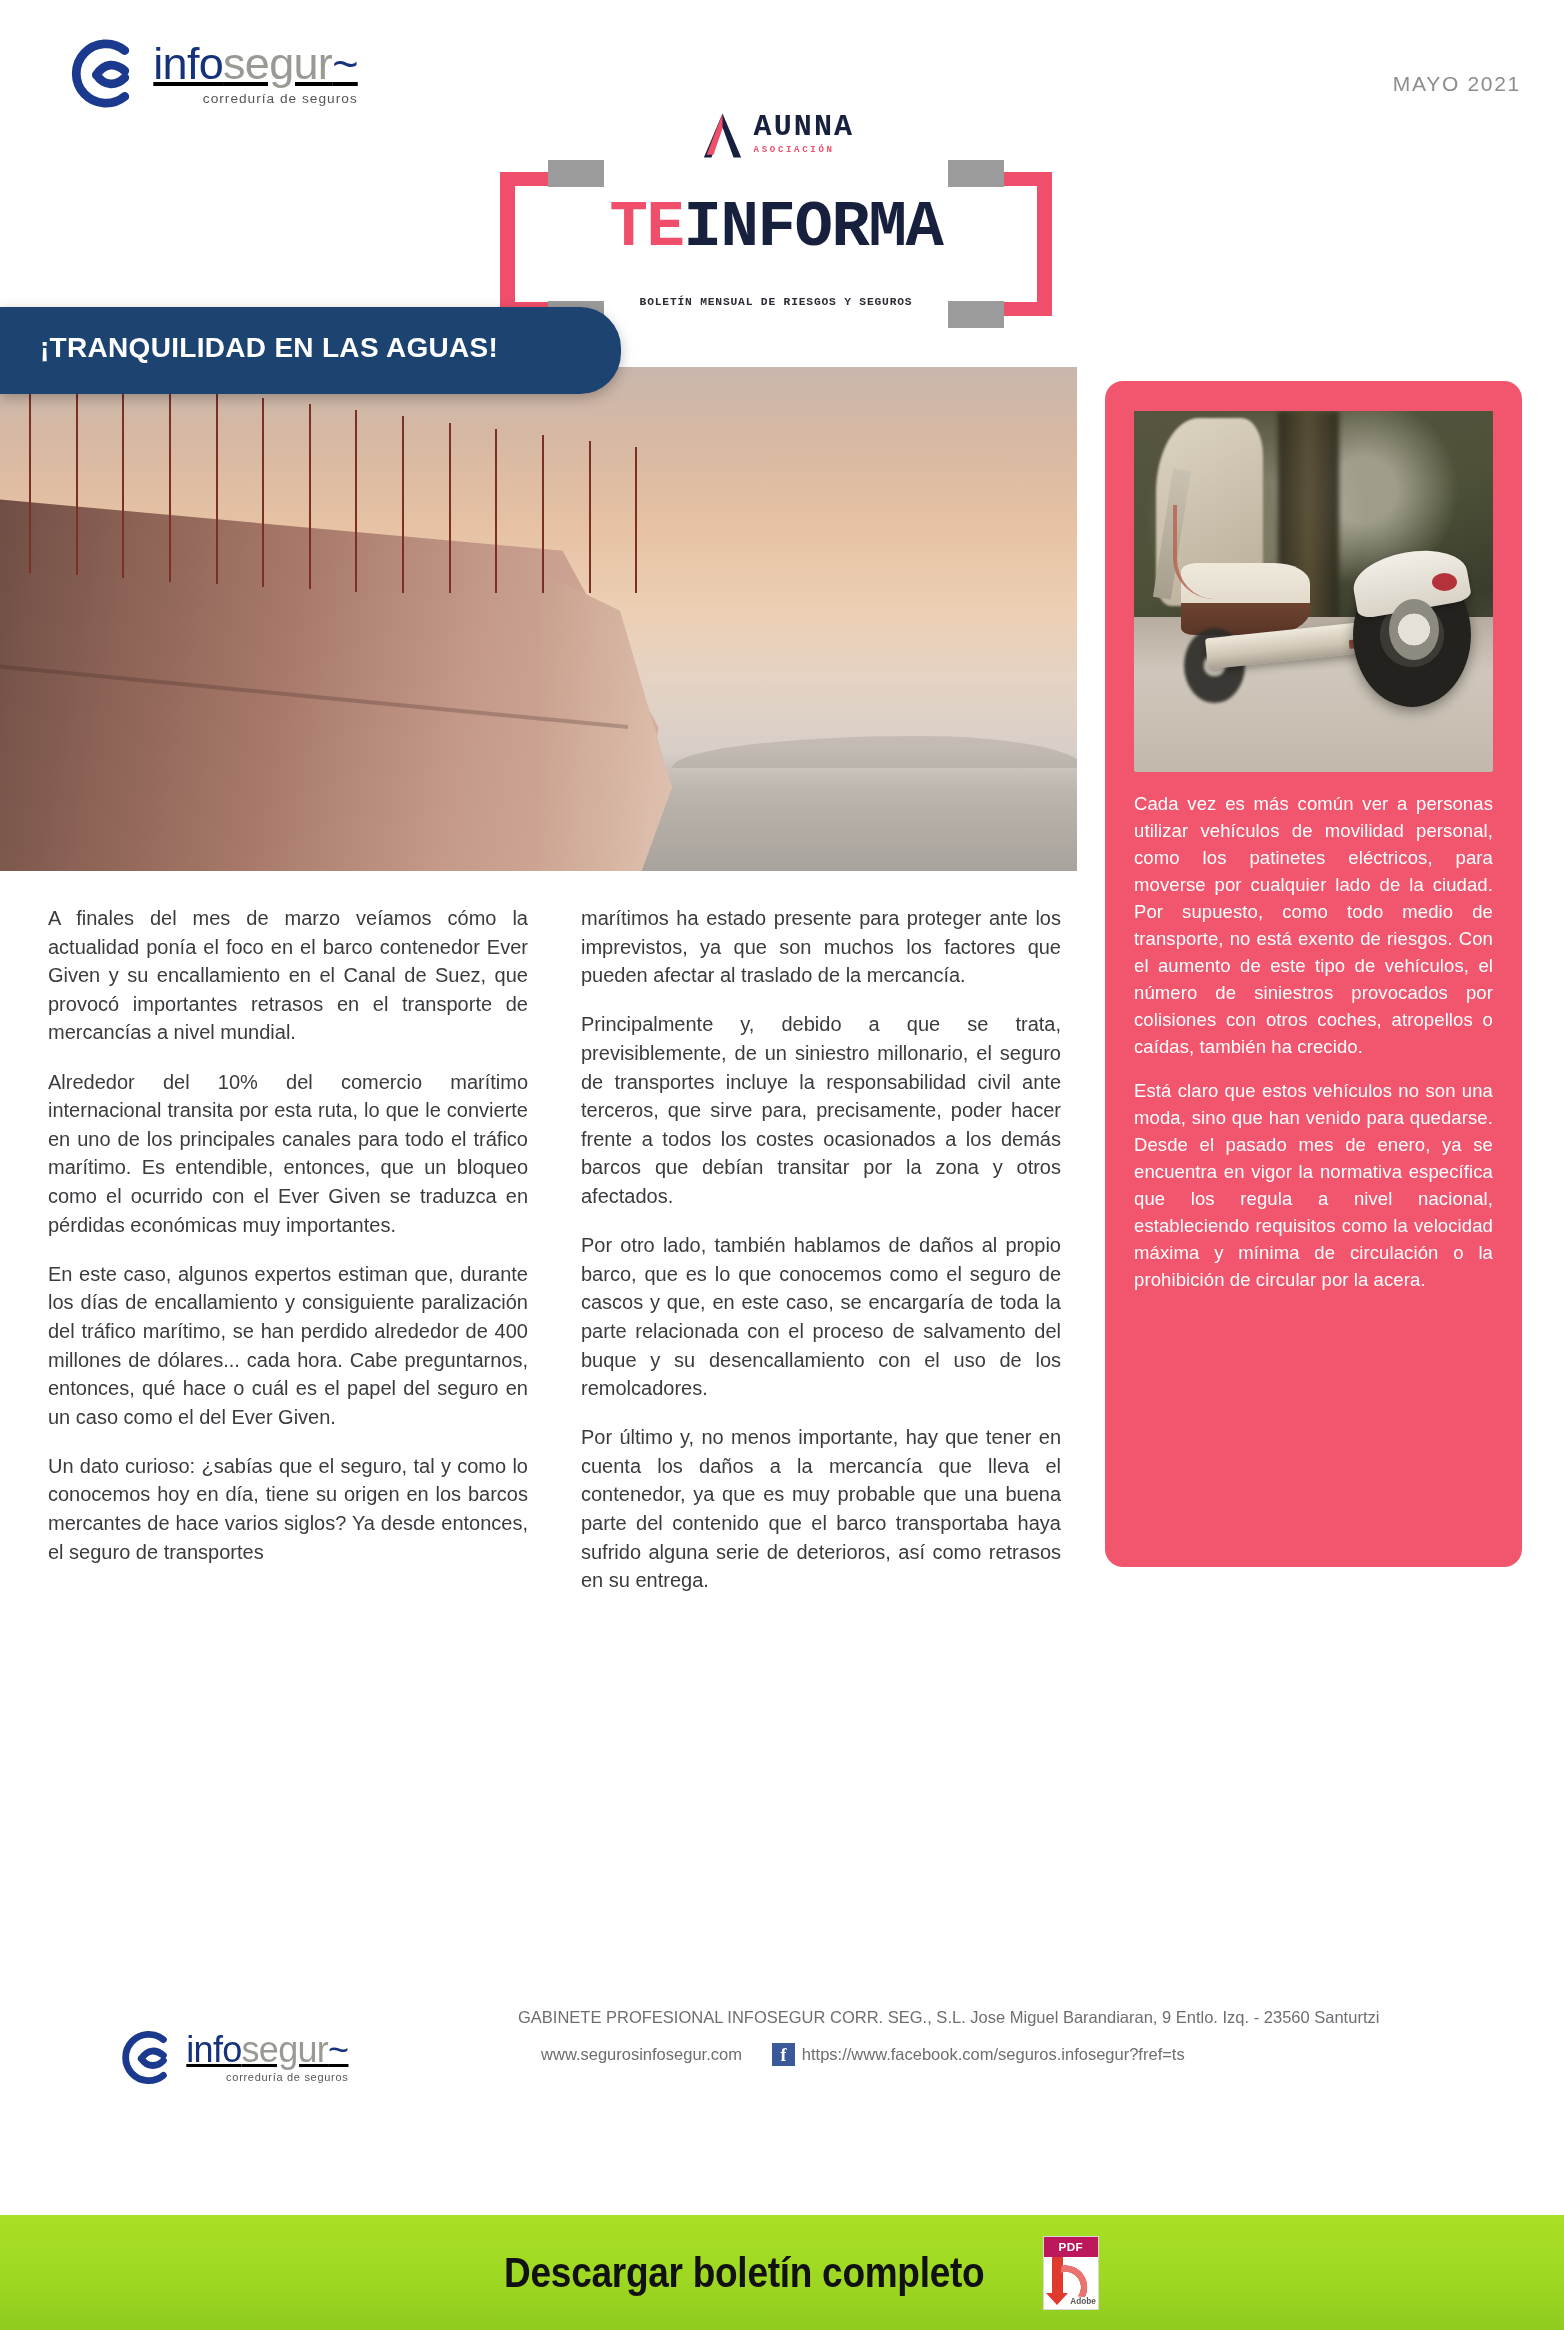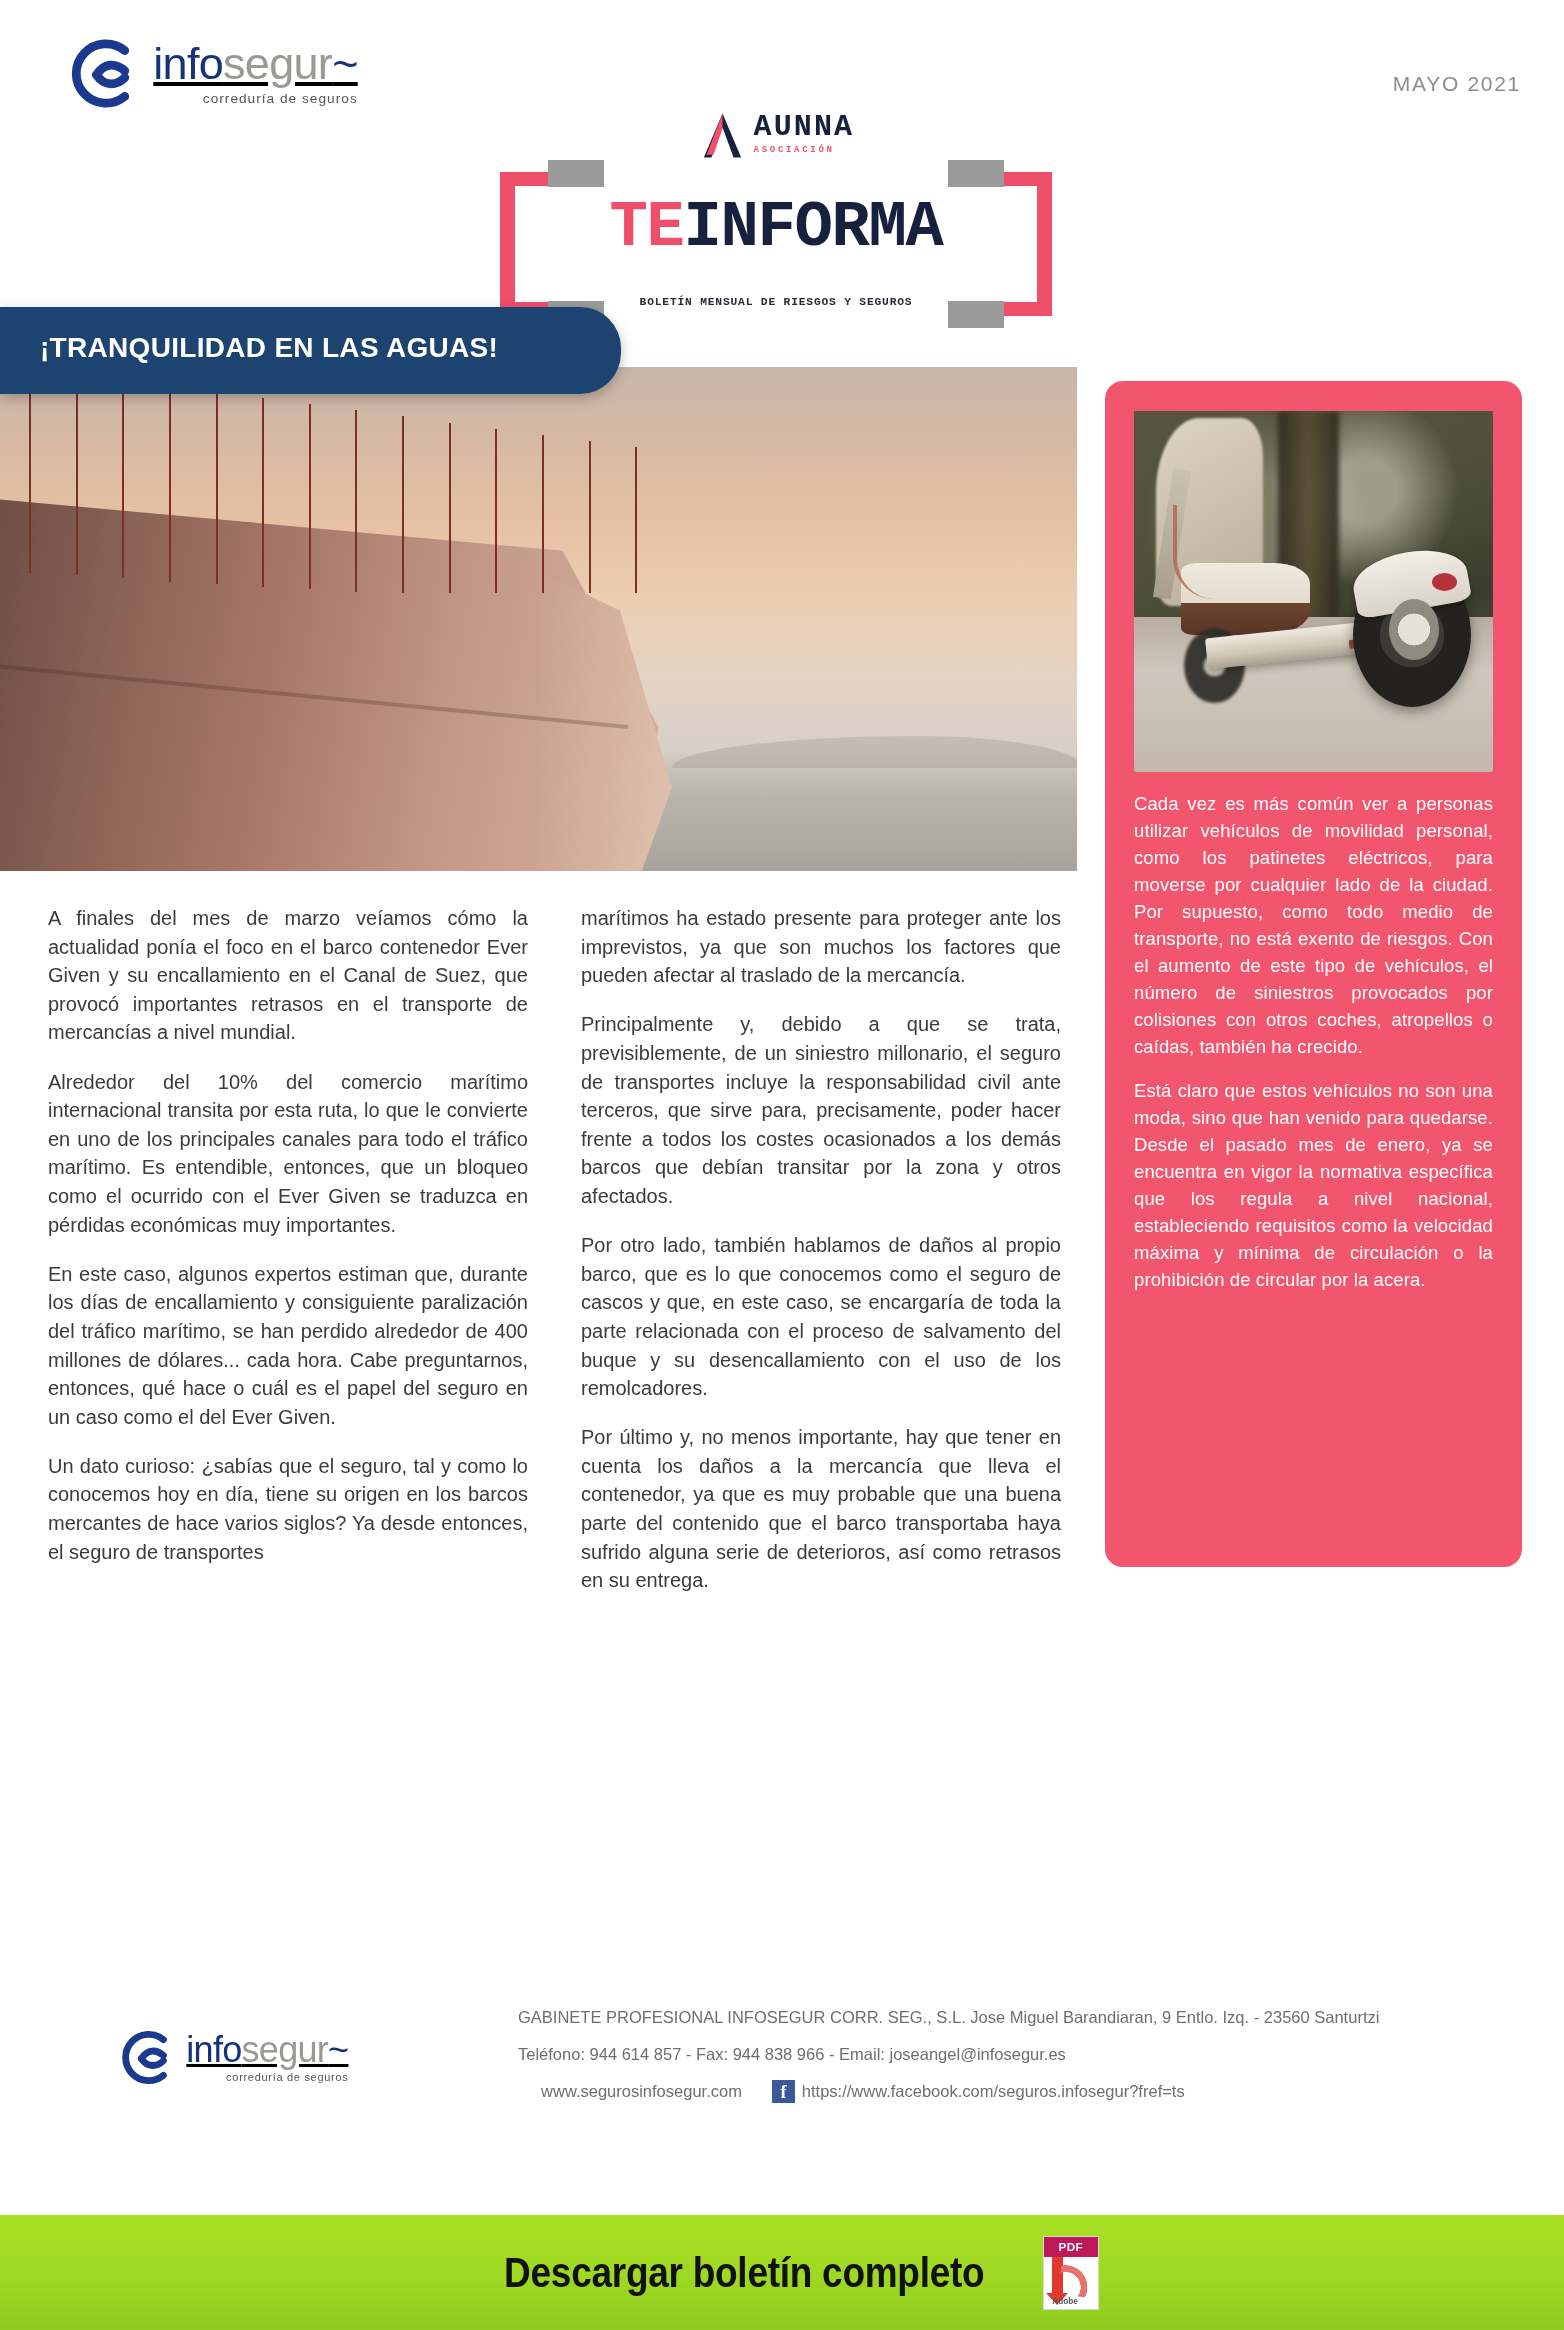--- a/index.html
+++ b/index.html
@@ -273,21 +273,21 @@
     content: ""; position: absolute; left: -6.2px; top: 36px;
     border-left: 11.7px solid transparent; border-right: 11.7px solid transparent;
     border-top: 12.3px solid #e03a2f;
   }
   .pdf-swoosh {
     position: absolute; right: 4.1px; top: 23px; width: 34px; height: 36px;
     background: radial-gradient(circle at 20% 80%, rgba(240,120,120,.0) 0 38%, #e8736f 39% 55%, rgba(240,120,120,0) 56%);
     transform: rotate(8deg);
   }
   .pdf-label {
-    position: absolute; bottom: 2.1px; right: 20px; font-size: 8.2px; color: #555; font-weight: 700; margin-left: 38px;
+    position: absolute; bottom: 2.1px; right: 2px; font-size: 8.2px; color: #555; font-weight: 700; margin-left: 38px;
   }
 </style>
 </head>
 <body>
 
 <div class="page">
 
   <div class="topbar">
 
     <div class="brand-logo">
@@ -422,21 +422,20 @@
     <span class="brand-words">
       <span class="bw-top">
         <span class="bw-info">info</span><span class="bw-segur">segur</span><span class="bw-tilde">~</span>
       </span>
       <span class="bw-sub">correduría de seguros</span>
     </span>
   </div>
 
   <div class="footer-info">
     <div class="fi-line">GABINETE PROFESIONAL INFOSEGUR CORR. SEG., S.L. Jose Miguel Barandiaran, 9 Entlo. Izq. - 23560 Santurtzi</div>
-    <div class="fi-line">Teléfono: 944 614 857 - Fax: 944 838 966 - Email: joseangel@infosegur.es</div>
     <div class="footer-bottom">
       <span class="fb-web">www.segurosinfosegur.com</span>
       <span class="fb-icon">f</span>
       <span>https://www.facebook.com/seguros.infosegur?fref=ts</span>
     </div>
   </div>
 
   <div class="cta">
     <span class="cta-text">Descargar boletín completo</span>
     <span class="pdf-icon">

